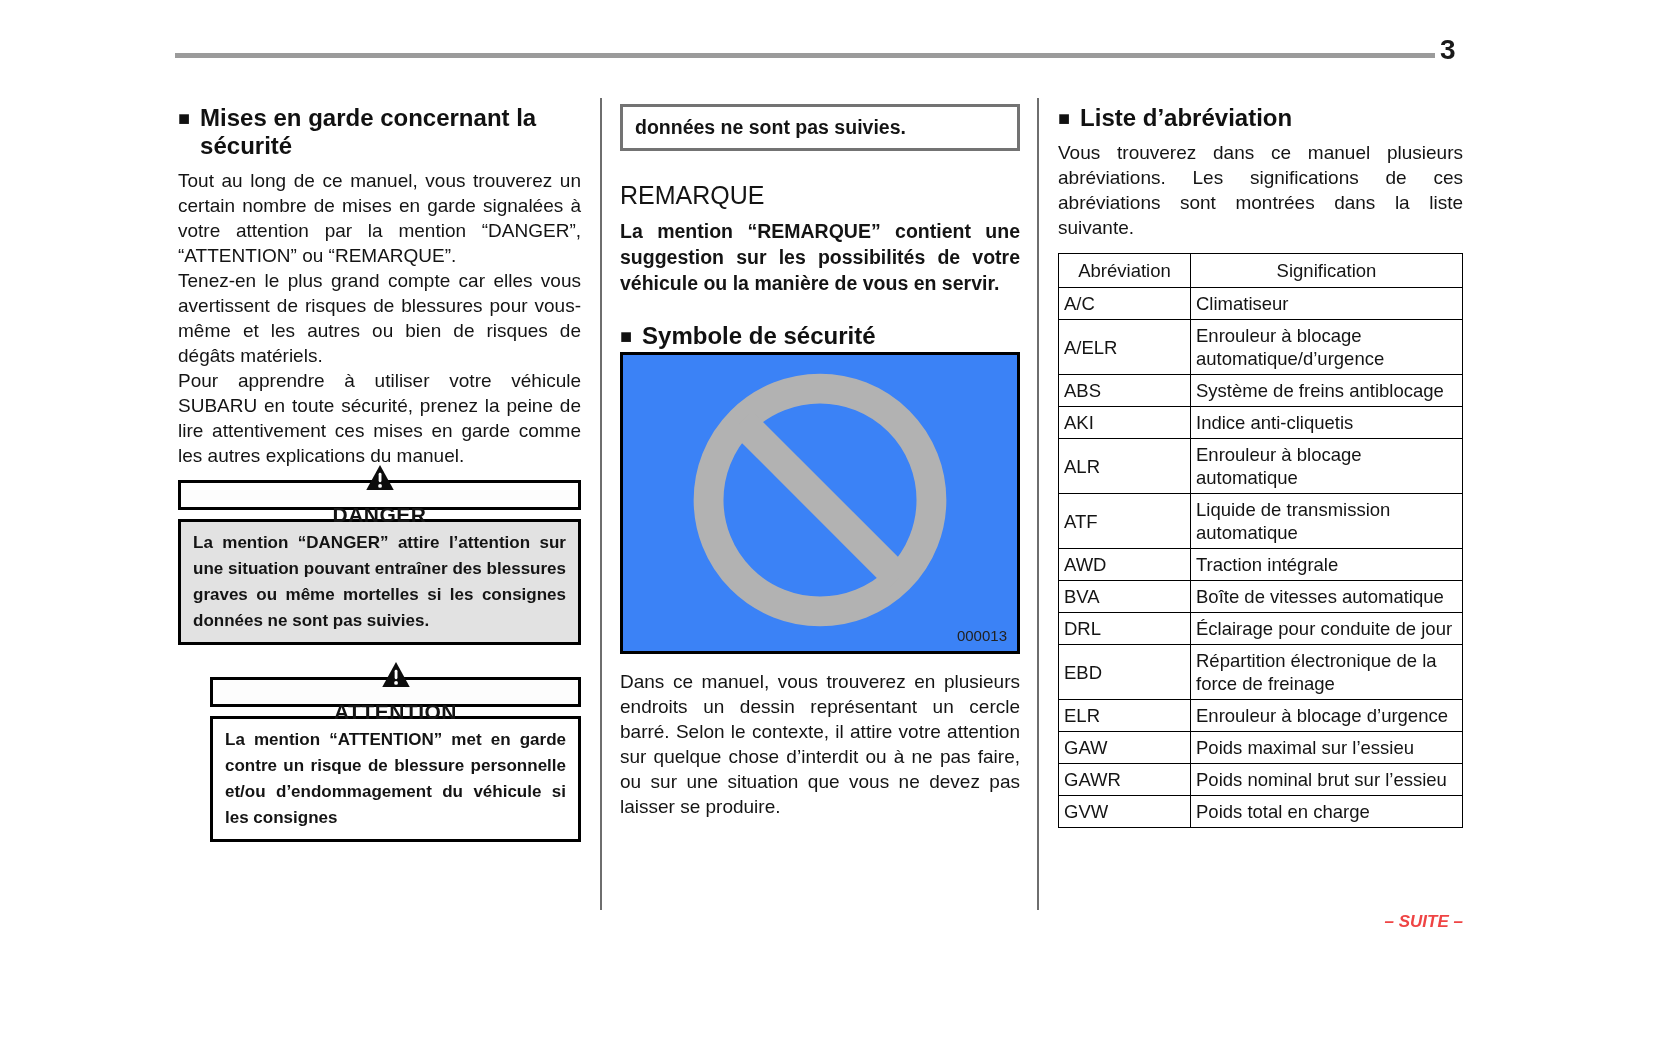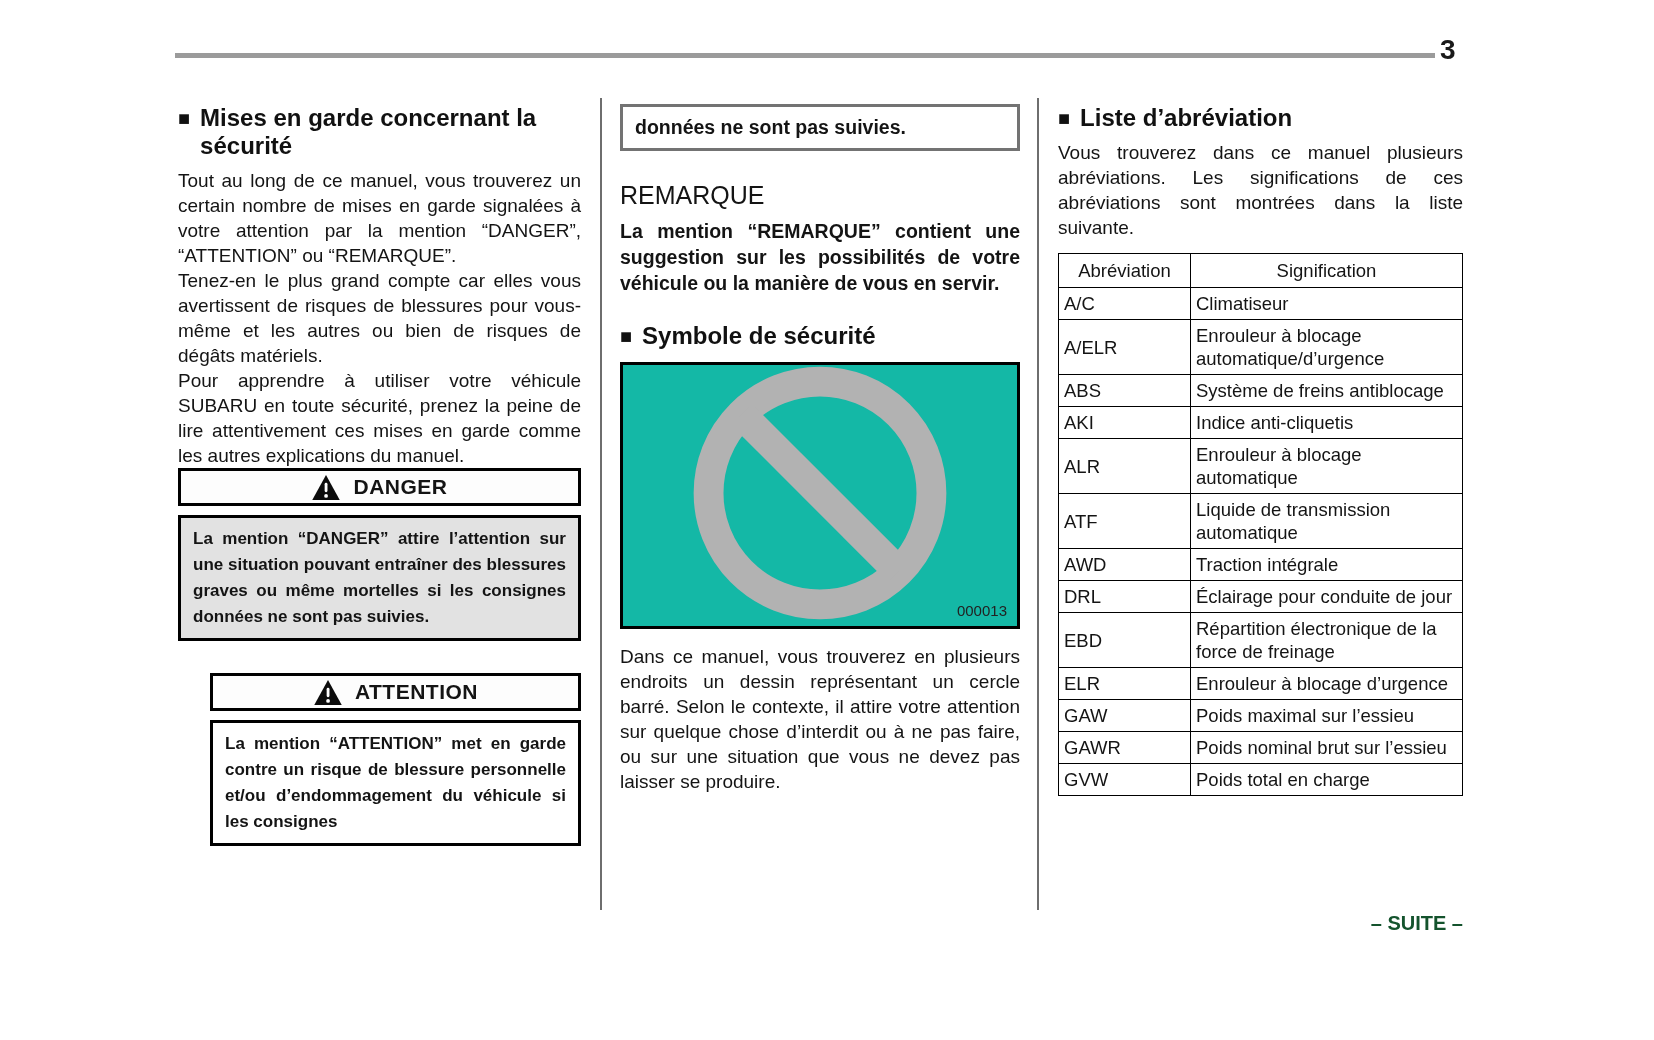--- a/index.html
+++ b/index.html
@@ -23,58 +23,58 @@
   .section-heading {
     display:flex; align-items:flex-start; gap:10px;
     font-size:24px; font-weight:700; line-height:28px; color:#111;
   }
   .section-heading .sq { font-size:20px; line-height:28px; }
 
   .body-text { font-size:19px; line-height:25px; text-align:justify; }
   .mt8 { margin-top:8px; }
 
   .warn-header {
-    margin-top:0; border:3px solid #000; height:38px; background:#fdfdfd;
-    display:flex; align-items:center; justify-content:center; gap:12px;
+    margin-top:12px; border:3px solid #000; height:30px; background:#fdfdfd;
+    display:flex; align-items:center; justify-content:center; gap:12px;flex-direction:column;
   }
   .warn-title { font-size:21px; font-weight:700; letter-spacing:0.5px; }
   .warn-body {
     margin-top:9px; border:3px solid #000; padding:8px 12px;
     font-size:17px; font-weight:700; line-height:26px; text-align:justify;
   }
   .warn-body.gray { background:#e2e2e2; }
   .warn-body.white { background:#ffffff; }
   .attention-block { margin-top:32px;padding-left:32px; }
 
   .cont-box {
     border:3px solid #737373; padding:8px 12px; background:#fff;
     font-size:19.5px; font-weight:700; line-height:25px;
   }
   .remarque-heading { margin-top:30px; font-size:25px; font-weight:400; }
   .bold-par { margin-top:8px; font-size:19.5px; font-weight:700; line-height:26px; text-align:justify; }
   .symbole-heading { margin-top:26px; }
   .figure-box {
-    margin-top:12px; border:3px solid #000; width:400px; height:267px;
-    position:relative; display:flex; align-items:center; justify-content:center; background:#14b8a6;
+    margin-top:2px; border:3px solid #000; width:400px; height:302px;
+    position:relative; display:flex; align-items:center; justify-content:center; background:#3b82f6;
   }
   .figure-code { position:absolute; right:10px; bottom:7px; font-size:15px; color:#222; }
   .figure-par { margin-top:15px; }
 
   .intro-par { margin-top:8px; }
   table.abbrev {
     margin-top:13px; width:100%; border-collapse:collapse;
     font-size:18.5px; line-height:23px;
   }
   table.abbrev th, table.abbrev td { border:1.6px solid #000; padding:4px 5px; vertical-align:middle; text-align:left; }
   table.abbrev th { text-align:center; font-weight:400; padding:5px 7px;margin-left:31px; }
   table.abbrev td.abbr { width:132px; }
 
   .footer-suite {
     position:absolute; left:1058px; top:912px; width:405px; text-align:right;
-    font-size:20px; font-weight:700; color:#14532d;
+    font-size:17px; font-weight:700; font-style:italic; color:#ef4444;
   }
   .warn-icon { flex:0 0 auto; }
 </style>
 </head>
 <body>
 
 <div class="page">
 
   <div class="top-rule"></div>
   <div class="page-number">3</div>
@@ -180,20 +180,24 @@
           </tr>
         <tr>
             <td class="abbr">ATF</td>
             <td>Liquide de transmission automatique</td>
           </tr>
         <tr>
             <td class="abbr">AWD</td>
             <td>Traction intégrale</td>
           </tr>
         <tr>
+            <td class="abbr">BVA</td>
+            <td>Boîte de vitesses automatique</td>
+          </tr>
+        <tr>
             <td class="abbr">DRL</td>
             <td>Éclairage pour conduite de jour</td>
           </tr>
         <tr>
             <td class="abbr">EBD</td>
             <td>Répartition électronique de la force de freinage</td>
           </tr>
         <tr>
             <td class="abbr">ELR</td>
             <td>Enrouleur à blocage d’urgence</td>

